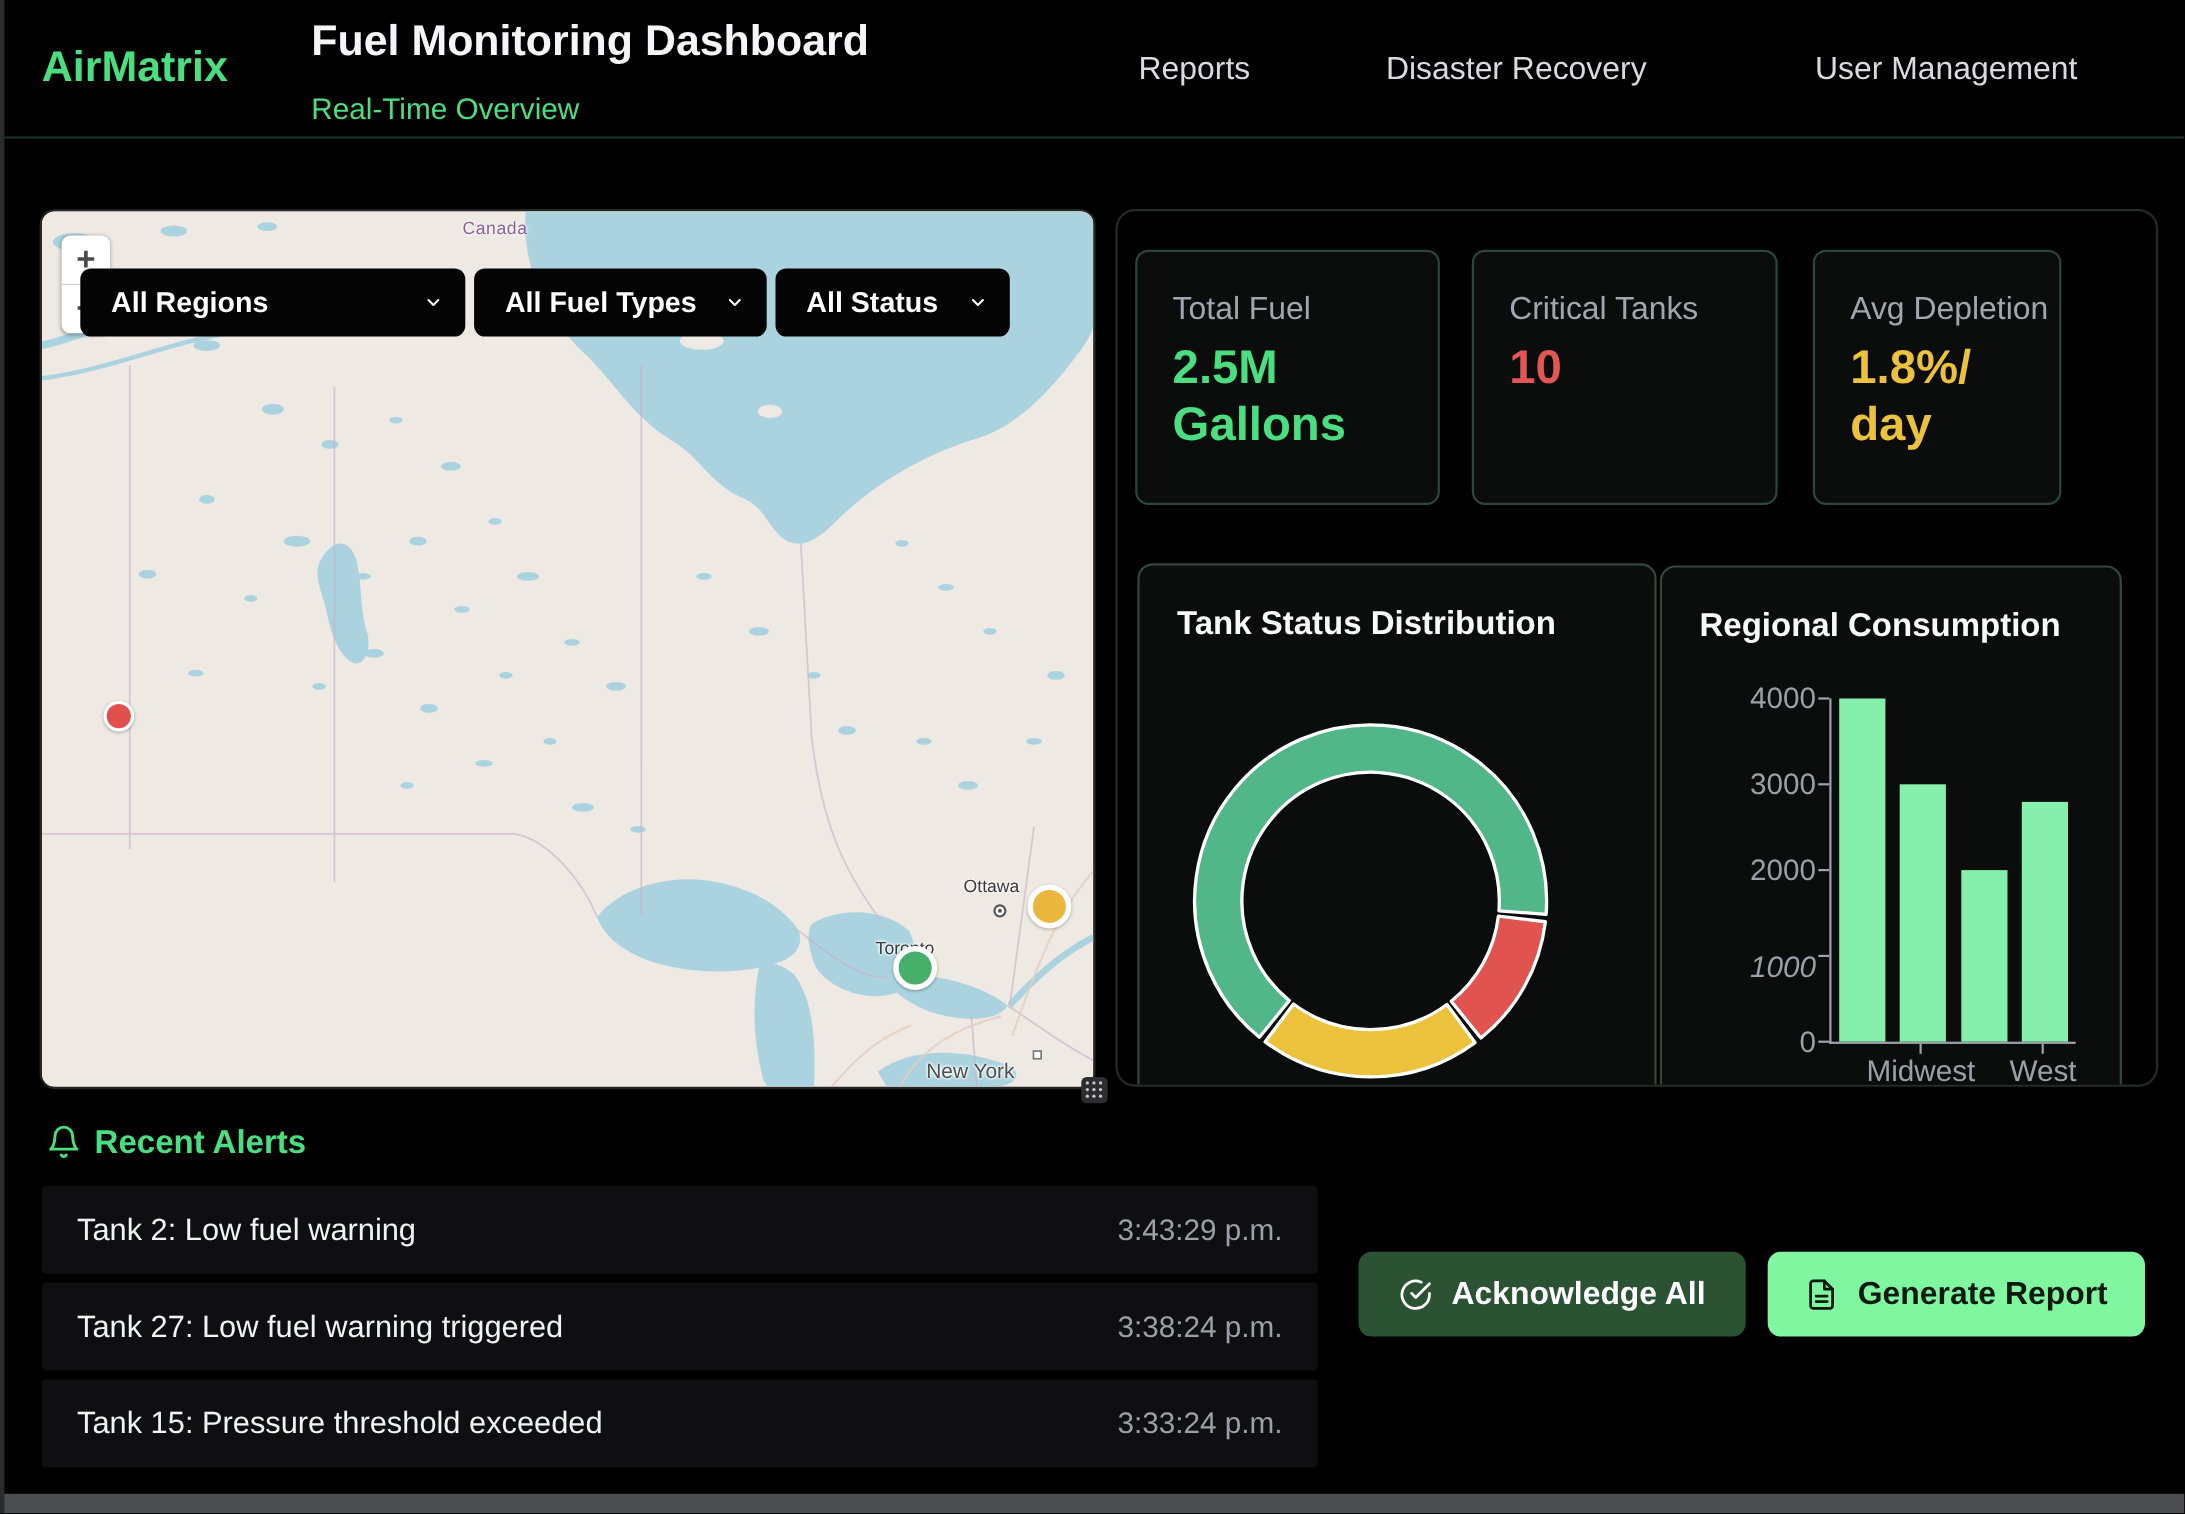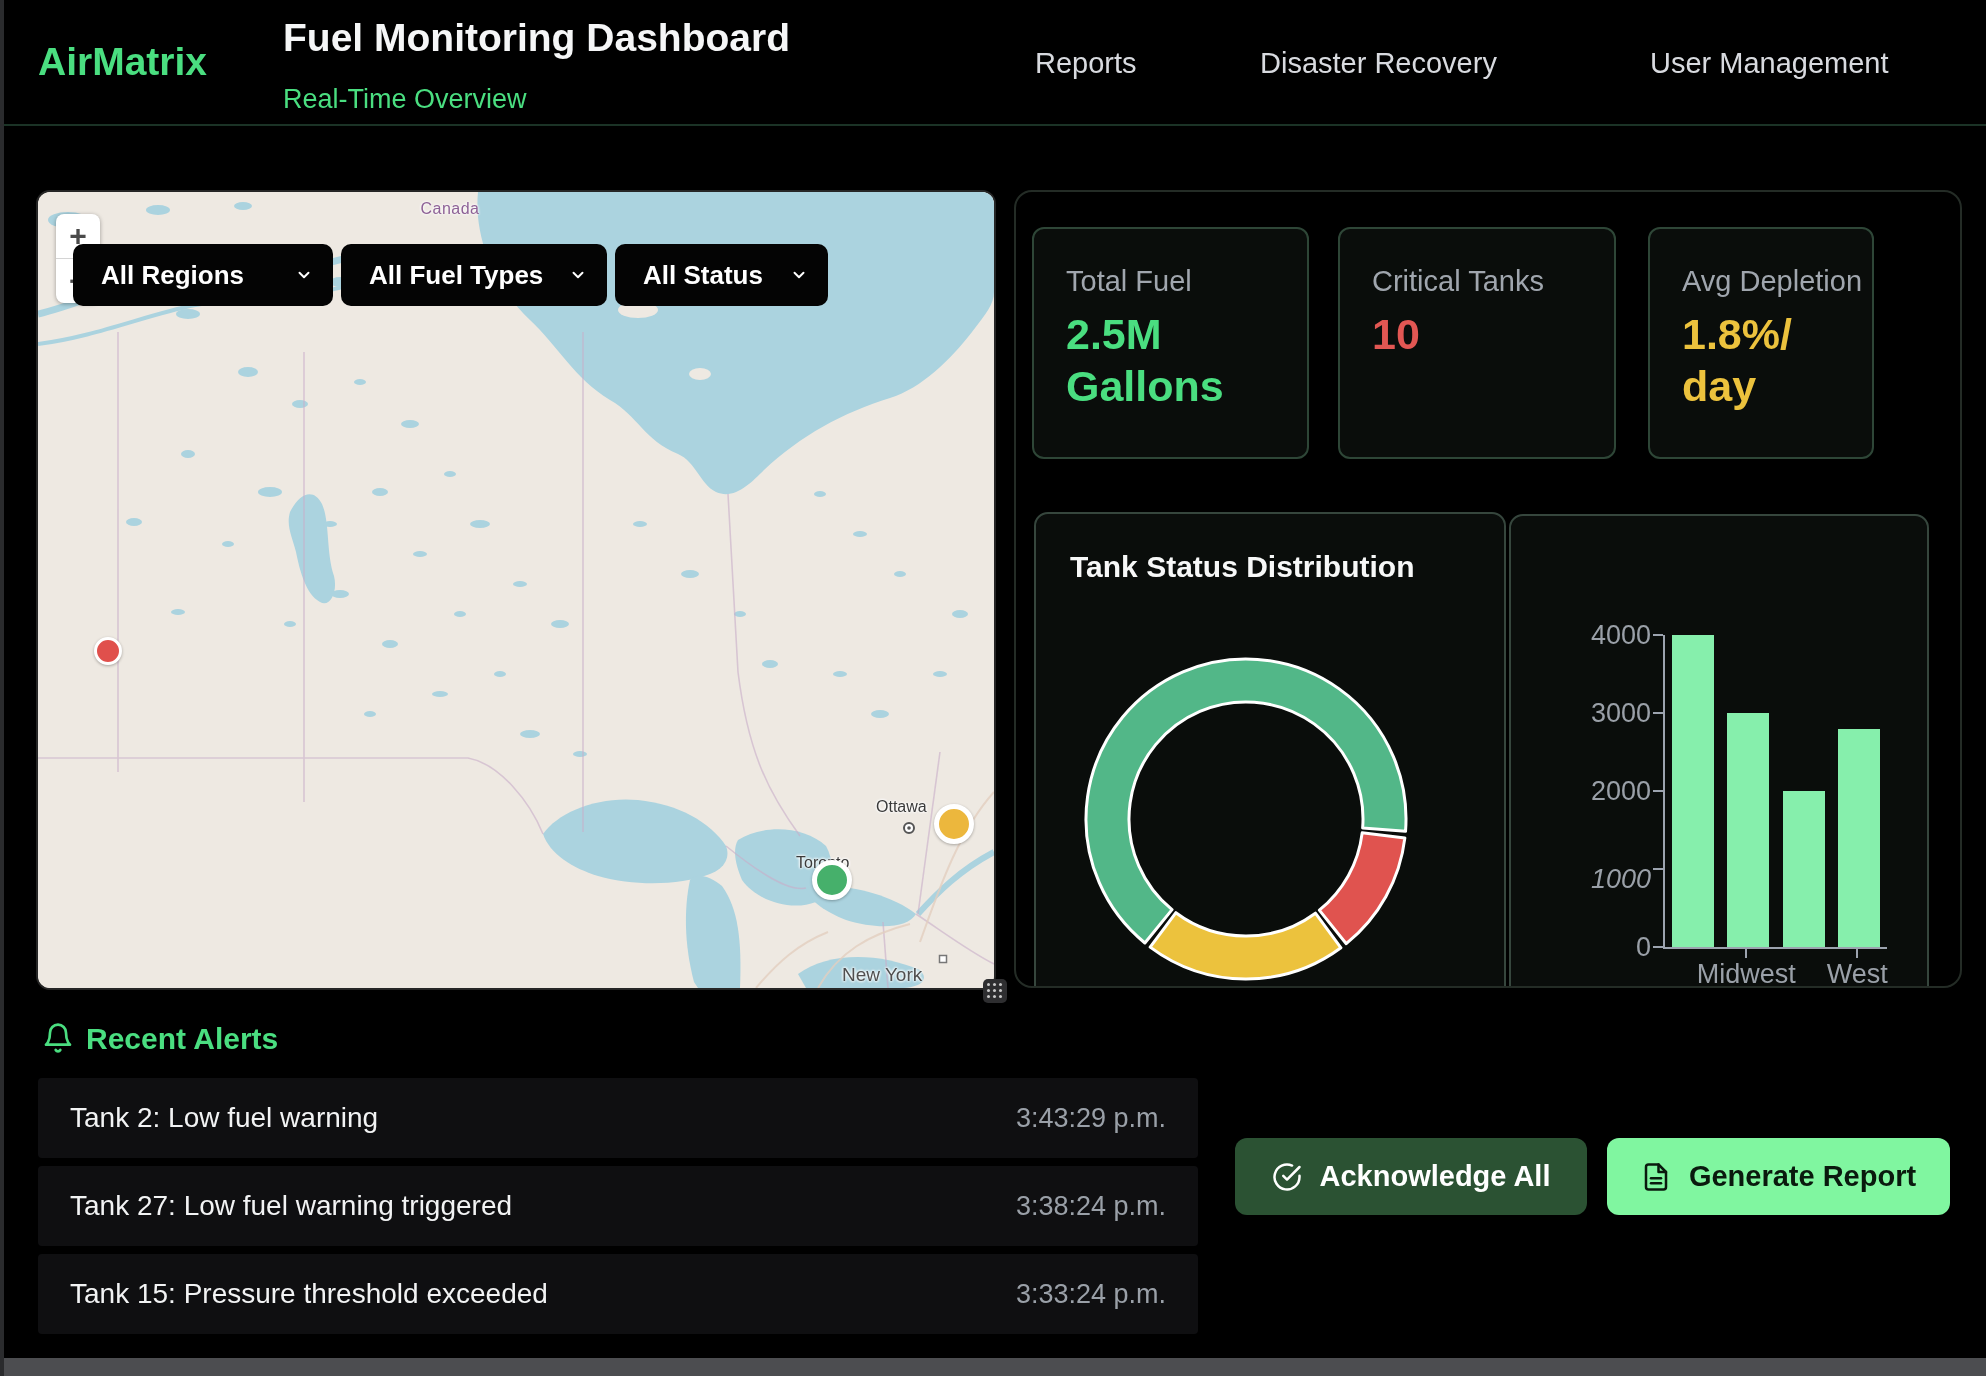--- a/index.html
+++ b/index.html
@@ -29,21 +29,21 @@
   .city-dot{position:absolute;}
   #zoomctl{position:absolute;left:18px;top:22px;width:44px;height:89px;background:#fff;
        border-radius:8px;z-index:4;box-shadow:0 1px 4px rgba(0,0,0,.35);}
   .zoom-btn{width:44px;height:44px;display:flex;align-items:center;justify-content:center;
        font-size:30px;font-weight:700;color:#4a4a4a;cursor:pointer;}
   #zoom-in{border-bottom:1px solid #d4d4d4;}
   #filterbar{position:absolute;left:35px;top:52px;display:flex;gap:8px;z-index:6;}
   .dropdown{height:62px;background:#040404;border-radius:10px;display:flex;align-items:center;
        justify-content:space-between;padding:0 20px 0 28px;color:#fff;font-size:26px;
        font-weight:600;cursor:pointer;box-sizing:border-box;}
-  .dd-regions{width:260px;} .dd-fuel{width:266px;} .dd-status{width:213px;}
+  .dd-regions{width:350px;} .dd-fuel{width:266px;} .dd-status{width:213px;}
   .chevron{width:18px;height:18px;margin-left:14px;flex:none;}
   .marker{position:absolute;border-radius:50%;box-sizing:border-box;border:5px solid #fff;
        box-shadow:0 1px 3px rgba(0,0,0,.3);cursor:pointer;}
   #marker-red{left:56px;top:445px;width:28px;height:28px;border-width:3px;}
   #marker-yellow{left:896px;top:612px;width:40px;height:40px;}
   #marker-green{left:774px;top:668px;width:40px;height:40px;}
   #grip{position:absolute;left:983px;top:979px;width:24px;height:24px;background:#2e2e30;
        border-radius:5px;z-index:8;cursor:grab;}
   #grip i{position:absolute;left:4px;top:4px;width:3px;height:3px;background:#c8c8c8;border-radius:50%;
        box-shadow:6px 0 0 #c8c8c8,12px 0 0 #c8c8c8,0 6px 0 #c8c8c8,6px 6px 0 #c8c8c8,
@@ -257,20 +257,21 @@
     <div class="chart-card" id="donut-card">
       <div class="chart-title">Tank Status Distribution</div>
       <svg id="donut-svg" width="420" height="420" viewBox="0 0 420 420">
           <path d="M108.87531157362392 333.99111819266875 A160 160 0 1 1 369.5284403563072 222.27504450029102 L326.6551720105497 218.9761262908378 A117 117 0 1 0 136.05257158821252 300.66850517838907 Z" fill="#52b788" stroke="#ffffff" stroke-width="3" stroke-linejoin="round"></path>
           <path d="M368.8744812970459 228.9446349290402 A160 160 0 0 1 310.25660981831356 334.69407438903596 L283.3126459296418 301.18254189698257 A117 117 0 0 0 326.1769644484648 223.85326429186065 Z" fill="#e0534f" stroke="#ffffff" stroke-width="3" stroke-linejoin="round"></path>
           <path d="M304.9470218565922 338.78300757694626 A160 160 0 0 1 114.15622423750642 338.11701935179747 L139.91423897367656 303.6855704010019 A117 117 0 0 0 279.43000973263304 304.17257429064193 Z" fill="#ecc23d" stroke="#ffffff" stroke-width="3" stroke-linejoin="round"></path>
         </svg>
     </div>
 
     <div class="chart-card" id="bar-card">
+      <div class="chart-title">Regional Consumption</div>
       <div id="bar-plot">
           <div class="bar" style="left: 6.75px; height: 312px; background: rgb(134, 239, 172);"></div>
           <div class="bar" style="left: 62.25px; height: 234px; background: rgb(134, 239, 172);"></div>
           <div class="bar" style="left: 117.75px; height: 156px; background: rgb(134, 239, 172);"></div>
           <div class="bar" style="left: 173.25px; height: 218.4px; background: rgb(134, 239, 172);"></div>
         </div>
     <div class="ytick-label" style="top: 416px;">0</div>
         <div class="ytick-mark" style="top: 430px;"></div>
         <div class="ytick-label" style="top: 348px; font-style: italic;">1000</div>
         <div class="ytick-mark" style="top: 352px;"></div>

